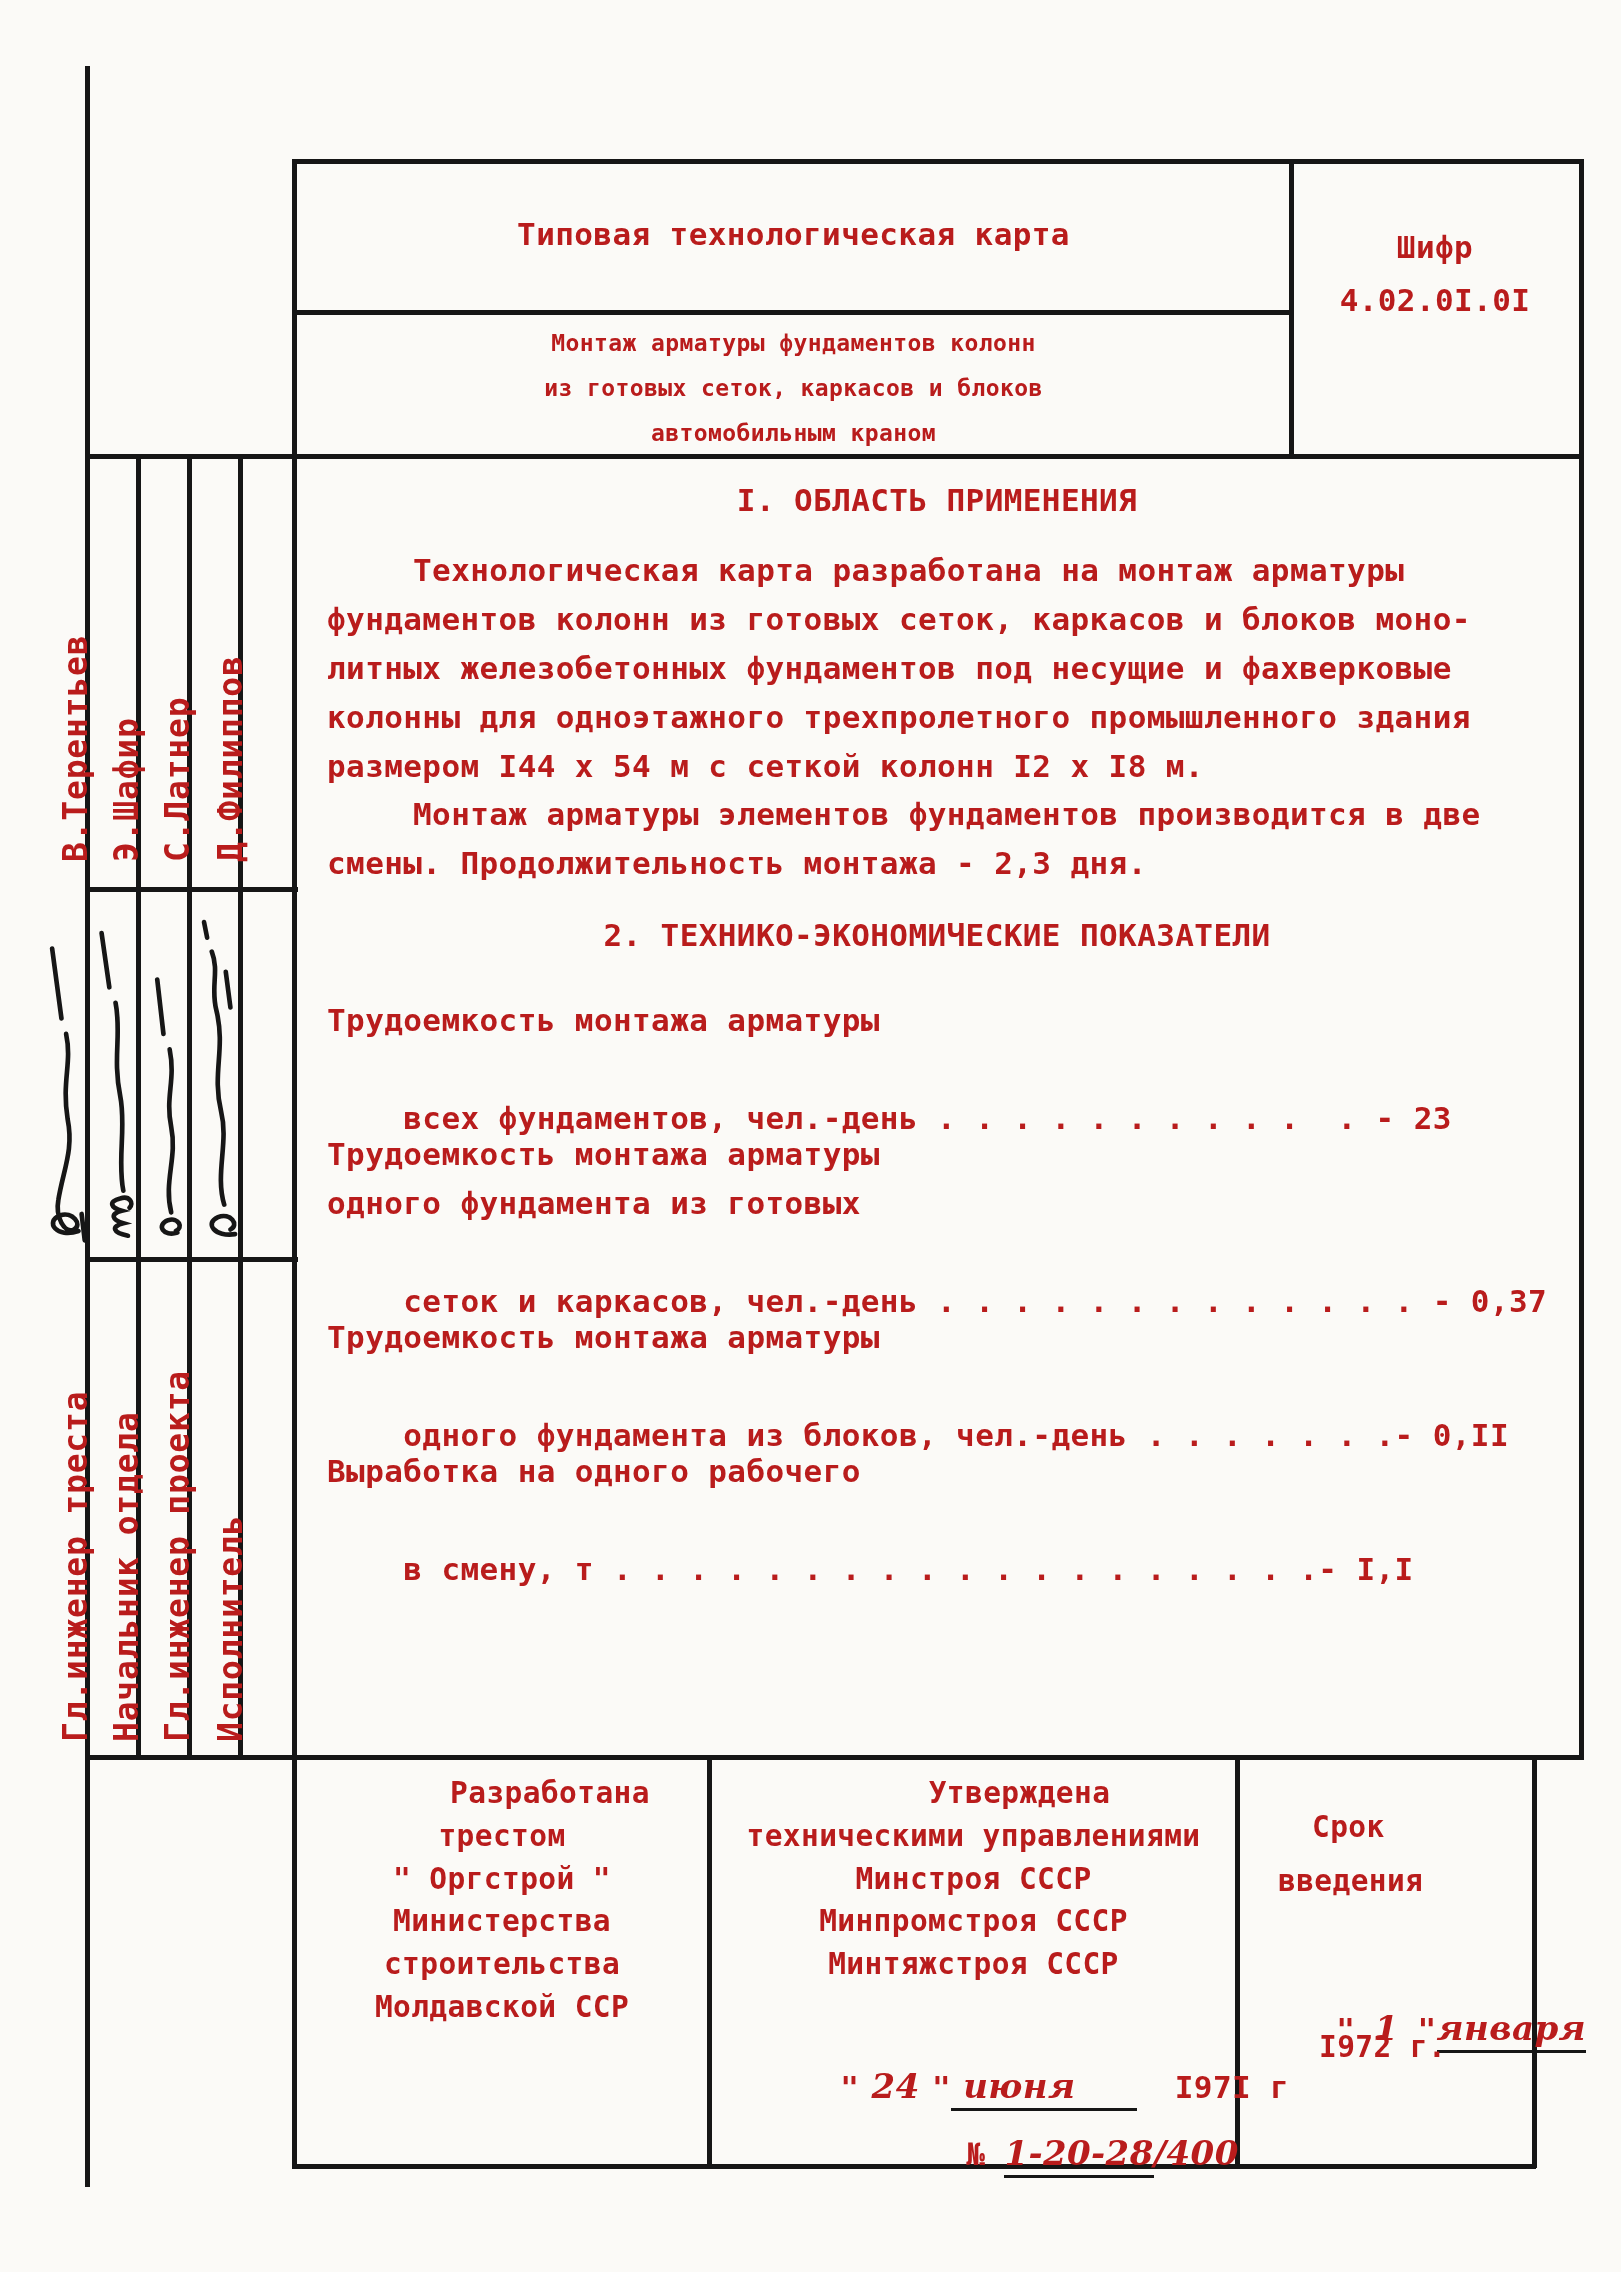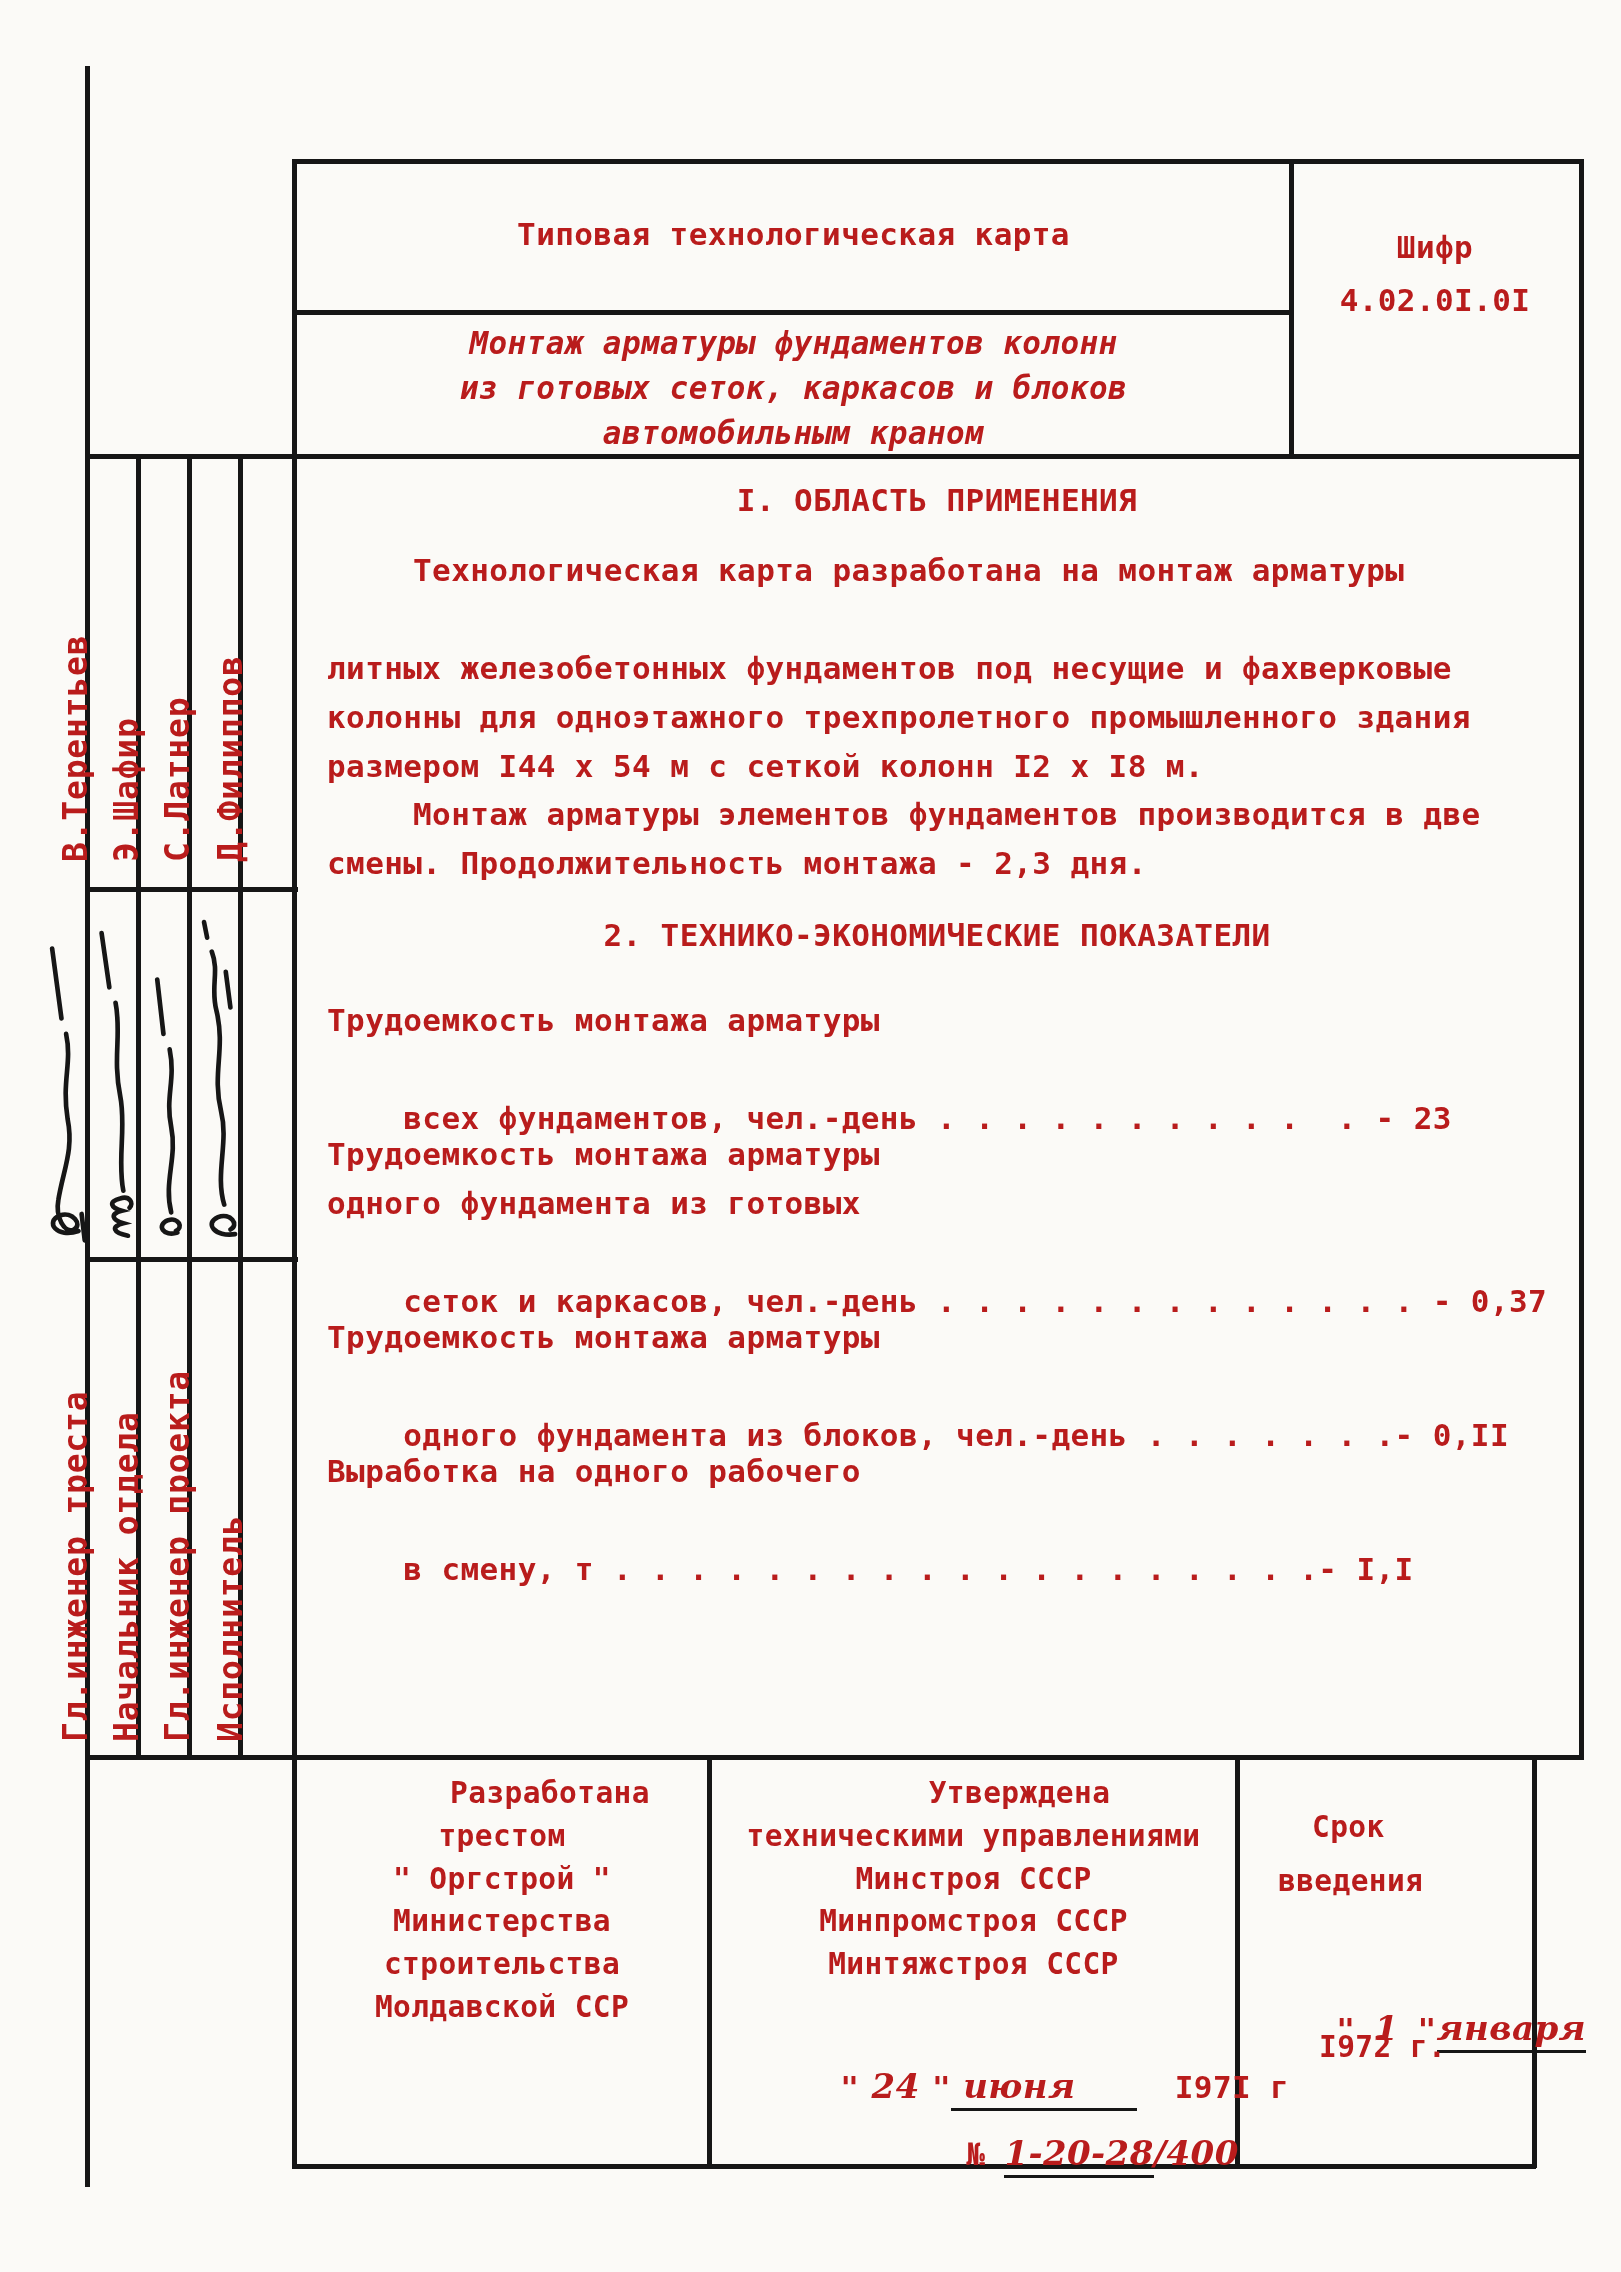--- a/index.html
+++ b/index.html
@@ -10,21 +10,21 @@
     overflow:hidden;
   }
   .hline, .vline { position:absolute; background:#161616; }
   .hline { height:4.7px; }
   .vline { width:4.7px; }
   .txt {
     position:absolute; font-size:31px; line-height:49px;
     font-weight:700; white-space:pre; letter-spacing:0.4px;
   }
   .ctr { text-align:center; }
-  .sub { font-size:31px; line-height:45px;font-style:italic; }
+  .sub { font-size:23px; line-height:45px; }
   .ft  { font-size:29.5px; line-height:43px; }
   .vtext {
     position:absolute; font-size:33px; line-height:37px; font-weight:700;
     white-space:nowrap; transform:rotate(-90deg); transform-origin:0 100%;
     letter-spacing:0.8px;
   }
   .sig { position:absolute; transform:rotate(-90deg); transform-origin:0 100%; }
   .sig svg { display:block; }
   .hand {
     font-family:"DejaVu Serif", "Liberation Serif", serif;
@@ -108,20 +108,21 @@
     </svg>
   </div>
 
   <div class="vtext" style="left:94px; top:1705px;">Гл.инженер треста</div>
   <div class="vtext" style="left:145px; top:1705px;">Начальник отдела</div>
   <div class="vtext" style="left:196px; top:1705px;">Гл.инженер проекта</div>
   <div class="vtext" style="left:249px; top:1705px;">Исполнитель</div>
 
   <div class="txt ctr" style="left:295px; top:476px; width:1284px;">I. ОБЛАСТЬ ПРИМЕНЕНИЯ</div>
   <div class="txt" style="left:413px; top:546px;">Технологическая карта разработана на монтаж арматуры</div>
+  <div class="txt" style="left:327px; top:595px;">фундаментов колонн из готовых сеток, каркасов и блоков моно-</div>
   <div class="txt" style="left:327px; top:644px;">литных железобетонных фундаментов под несущие и фахверковые</div>
   <div class="txt" style="left:327px; top:693px;">колонны для одноэтажного трехпролетного промышленного здания</div>
   <div class="txt" style="left:327px; top:742px;">размером I44 х 54 м с сеткой колонн I2 х I8 м.</div>
   <div class="txt" style="left:413px; top:790px;">Монтаж арматуры элементов фундаментов производится в две</div>
   <div class="txt" style="left:327px; top:839px;">смены. Продолжительность монтажа - 2,3 дня.</div>
 
   <div class="txt ctr" style="left:295px; top:911px; width:1284px;">2. ТЕХНИКО-ЭКОНОМИЧЕСКИЕ ПОКАЗАТЕЛИ</div>
 
   <div class="txt" style="left:327px; top:996px;">Трудоемкость монтажа арматуры</div>
   <div class="txt" style="left:327px; top:1045px;">

